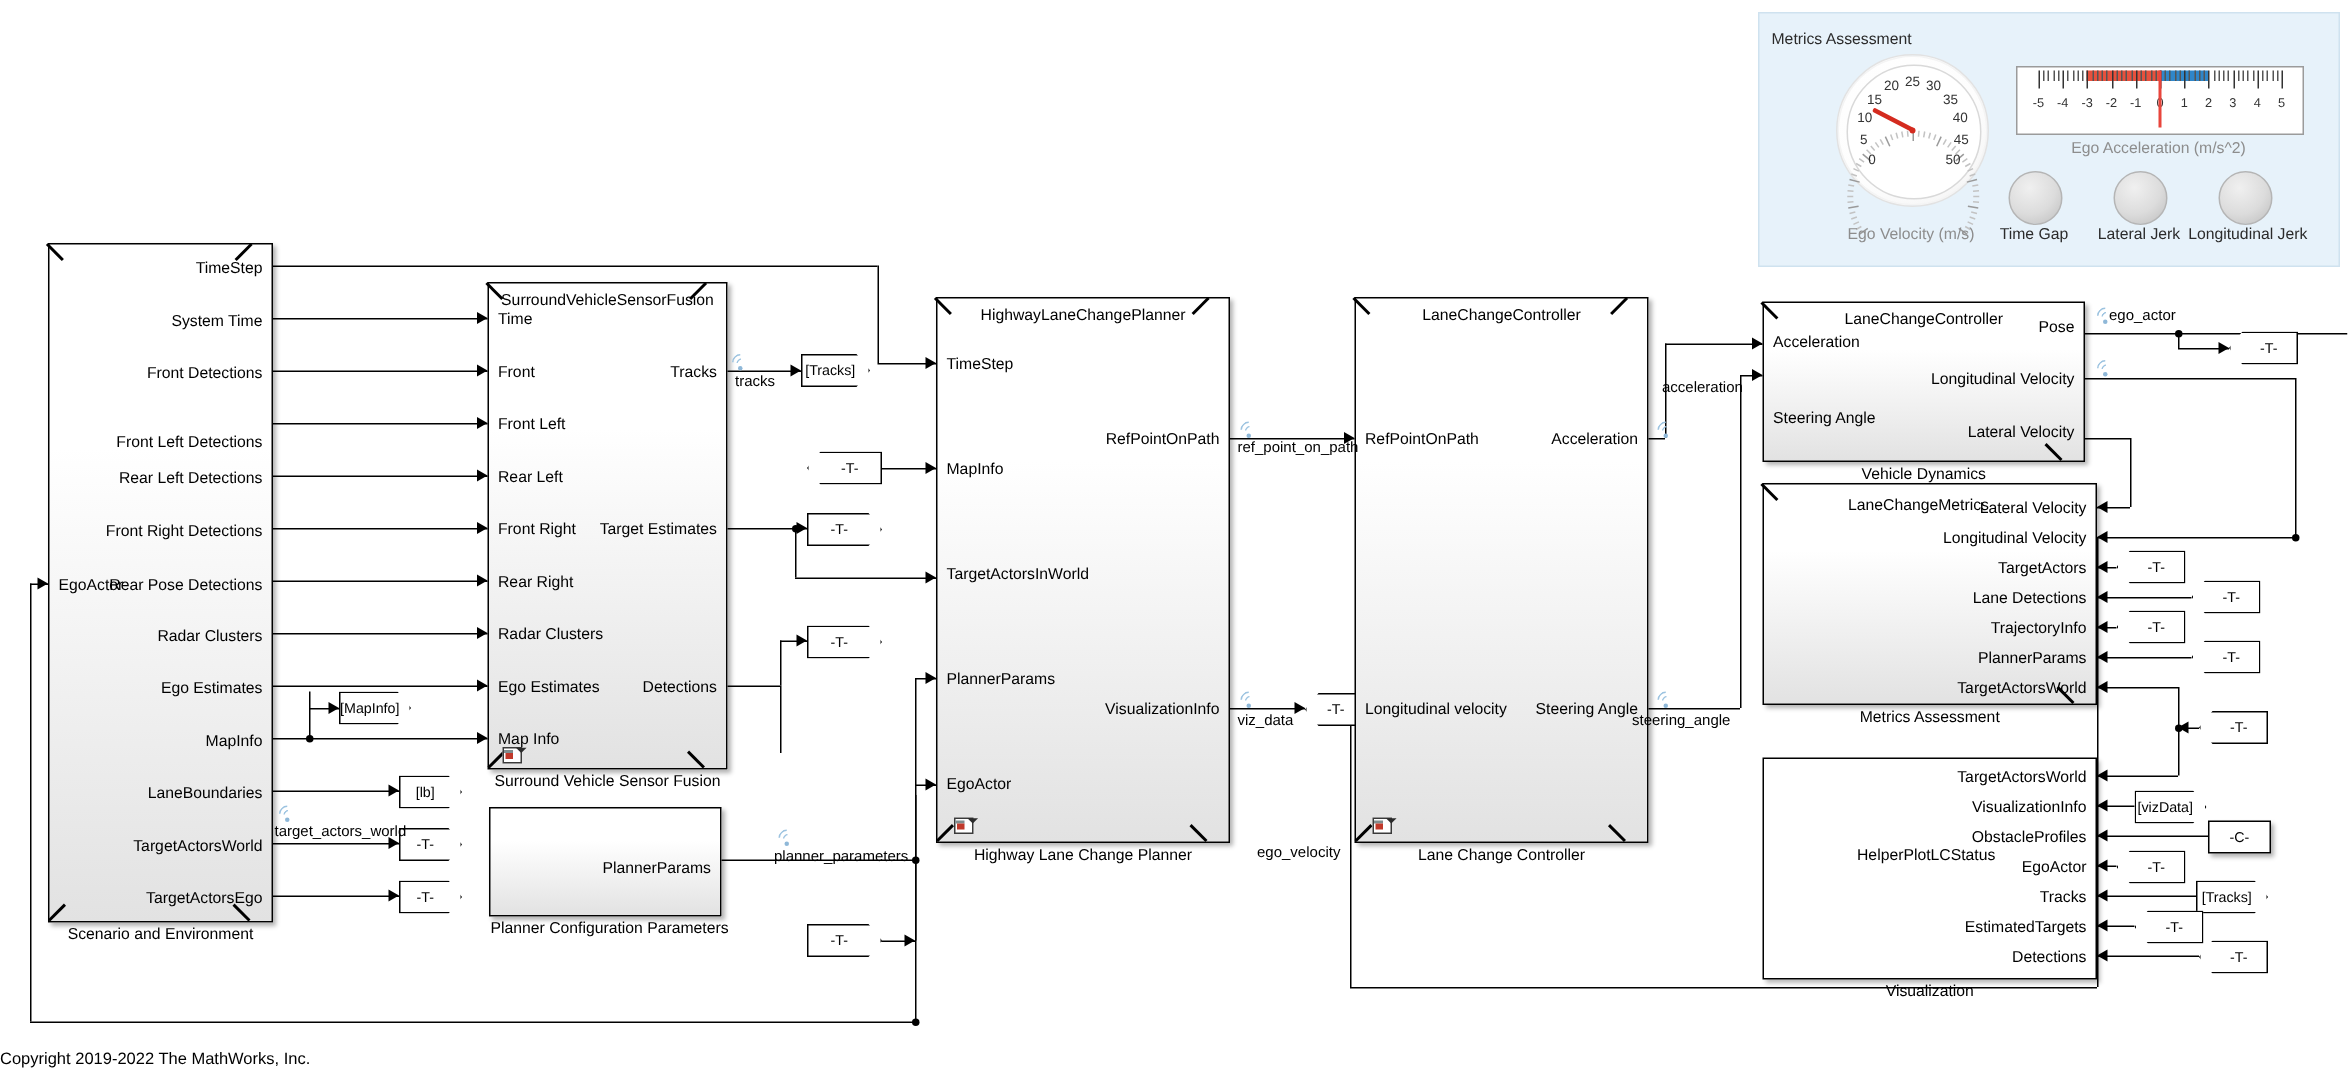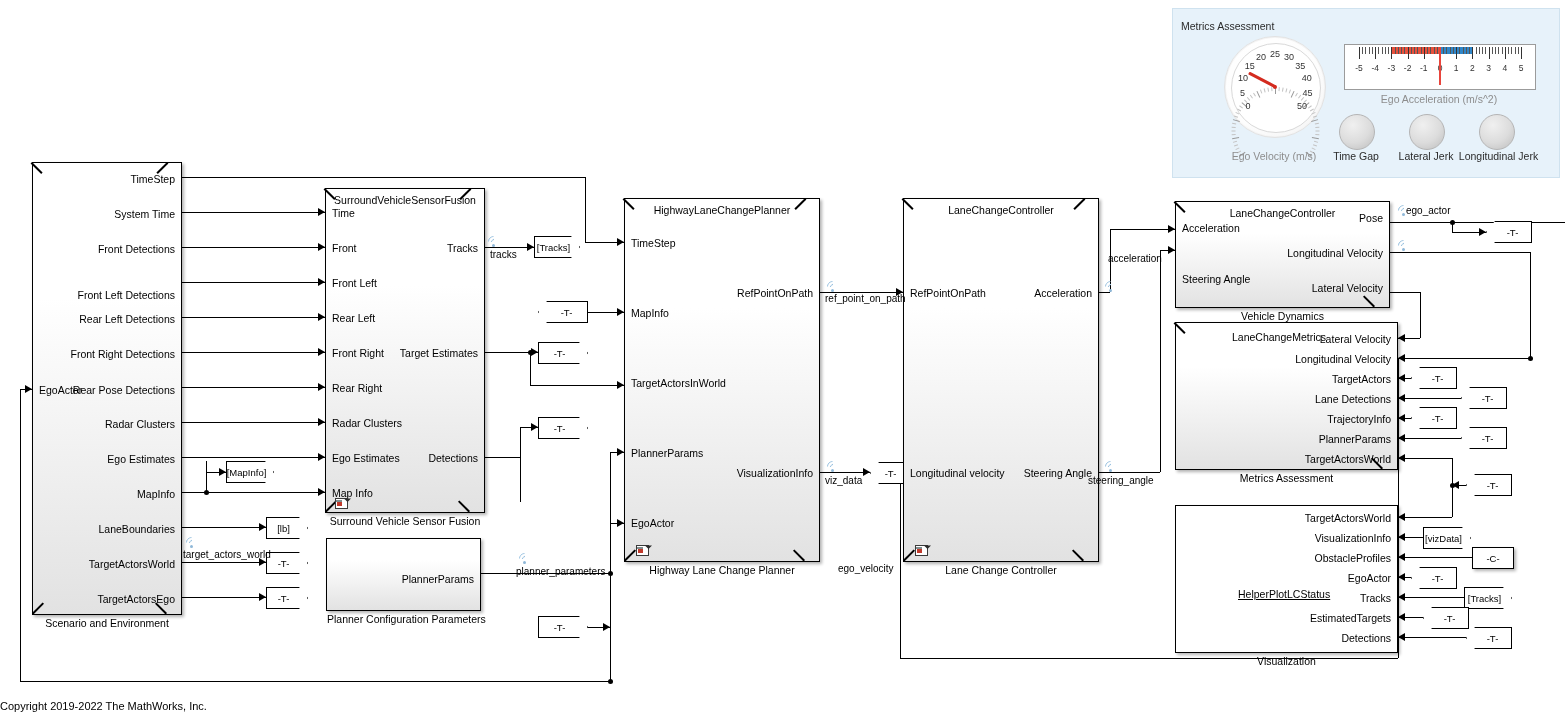--- a/index.html
+++ b/index.html
@@ -651,21 +651,21 @@
     <div class="pr" style="top:36px;">Longitudinal Velocity</div>
     <div class="pr" style="top:56px;">TargetActors</div>
     <div class="pr" style="top:76px;">Lane Detections</div>
     <div class="pr" style="top:96px;">TrajectoryInfo</div>
     <div class="pr" style="top:116px;">PlannerParams</div>
     <div class="pr" style="top:136px;">TargetActorsWorld</div>
     <div class="cap">Metrics Assessment</div>
   </div>
 
   <div class="blk plain" style="left:1175px;top:505px;width:223px;height:148px;background:#fff;">
-    <div class="abs" style="left:62px;top:82px;font-size:10.5px;text-decoration:underline;">HelperPlotLCStatus</div>
+    <div class="abs" style="left:62px;top:58px;font-size:10.5px;">HelperPlotLCStatus</div>
     <div class="pr" style="top:12px;">TargetActorsWorld</div>
     <div class="pr" style="top:32px;">VisualizationInfo</div>
     <div class="pr" style="top:52px;">ObstacleProfiles</div>
     <div class="pr" style="top:72px;">EgoActor</div>
     <div class="pr" style="top:92px;">Tracks</div>
     <div class="pr" style="top:112px;">EstimatedTargets</div>
     <div class="pr" style="top:132px;">Detections</div>
     <div class="cap">Visualization</div>
   </div>
 

